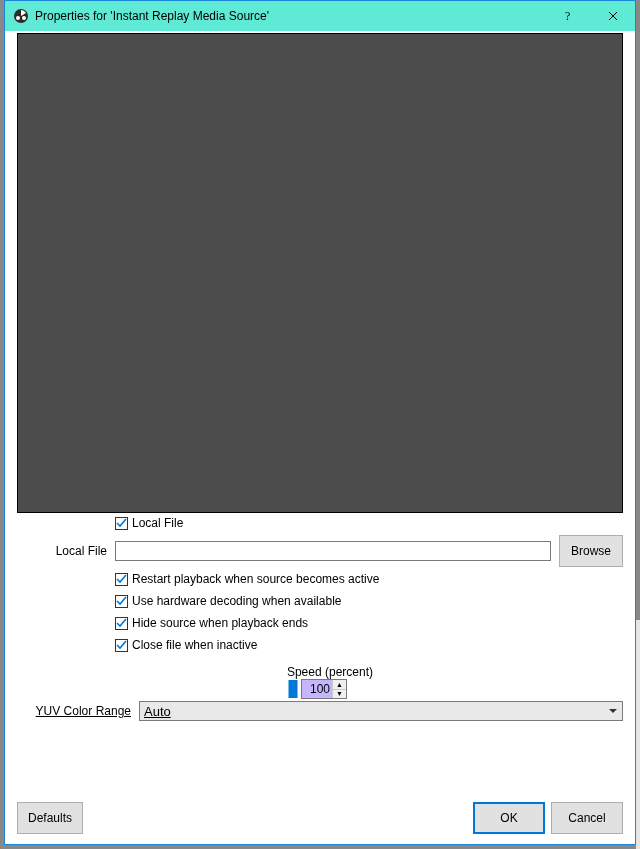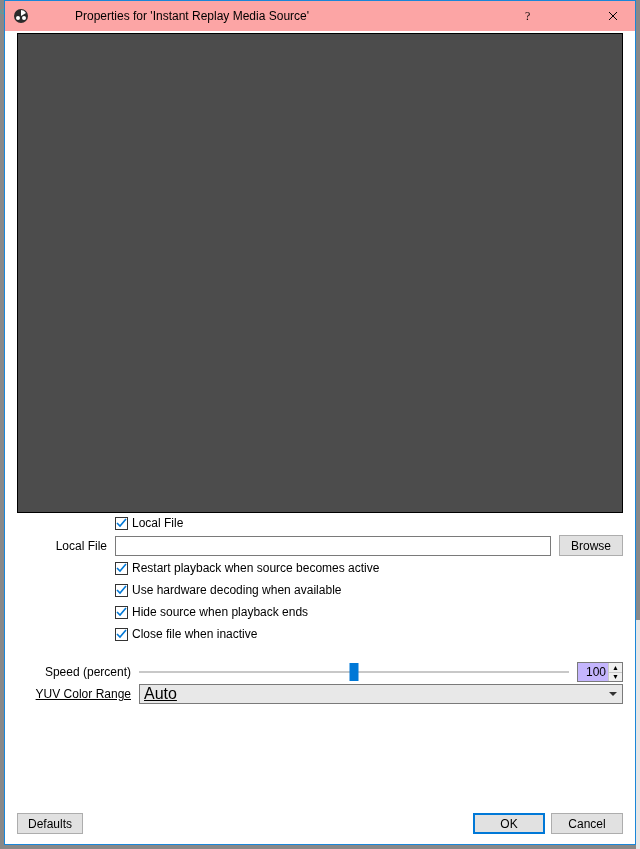--- a/index.html
+++ b/index.html
@@ -11,22 +11,21 @@
       background: #ffffff;
       border: 1px solid #1a86d8;
       display: flex;
       flex-direction: column;
     }
     .titlebar {
       height: 30px;
       display: flex;
       align-items: center;
       padding: 0 0 0 8px;
-      background: #fca5a5;
-      gap: 40px;
+      background: #5eead4;
     }
     .titlebar .app-icon {
       width: 16px; height: 16px;
       margin-right: 6px;
     }
     .titlebar .title {
       flex: 1;
       font-size: 12px;
       color: #000;
     }
@@ -90,21 +89,21 @@
     }
     .text-input {
       flex: 1;
       height: 20px;
       border: 1px solid #7a7a7a;
       background: #fff;
       padding: 0 4px;
       font: inherit;
     }
     .btn {
-      height: 21px;
+      height: 32px;
       min-width: 64px;
       padding: 0 10px;
       background: #e1e1e1;
       border: 1px solid #adadad;
       font: inherit;
       color: #000;
       cursor: default;
     }
     .btn.default {
       border: 1px solid #0078d7;
@@ -165,21 +164,21 @@
     .combo {
       flex: 1;
       height: 20px;
       border: 1px solid #7a7a7a;
       background: #e8e8e8;
       display: flex;
       align-items: center;
       padding: 0 4px;
       position: relative;
     }
-    .combo-text { flex: 1; font-size: 16px; text-decoration: underline; }
+    .combo-text { flex: 1; font-size: 13px; text-decoration: underline; }
     .combo-caret {
       width: 10px; height: 10px;
       display: flex; align-items: center; justify-content: center;
     }
     .footer {
       display: flex;
       justify-content: space-between;
       align-items: center;
       padding-top: 8px;
     }
@@ -301,21 +300,21 @@
             <span class="checkbox checked">
                 <svg viewBox="0 0 11 11">
                   <path d="M1 5 L4 8 L10 1" stroke="#0078d7" stroke-width="1.6" fill="none"></path>
                 </svg>
               </span>
             <span>Close file when inactive</span>
           </label>
         </div>
       </div>
 
-      <div class="row slider-row" style="margin-top:18px;">
+      <div class="row slider-row" style="margin-top:10px;flex-direction:column;">
         <div class="label-col">Speed (percent)</div>
         <div class="field-col">
           <div class="slider">
             <div class="slider-track"></div>
             <div class="slider-thumb"></div>
           </div>
           <div class="spin">
             <input type="text" value="100" style="">
             <div class="spin-btns">
               <div>▲</div>

